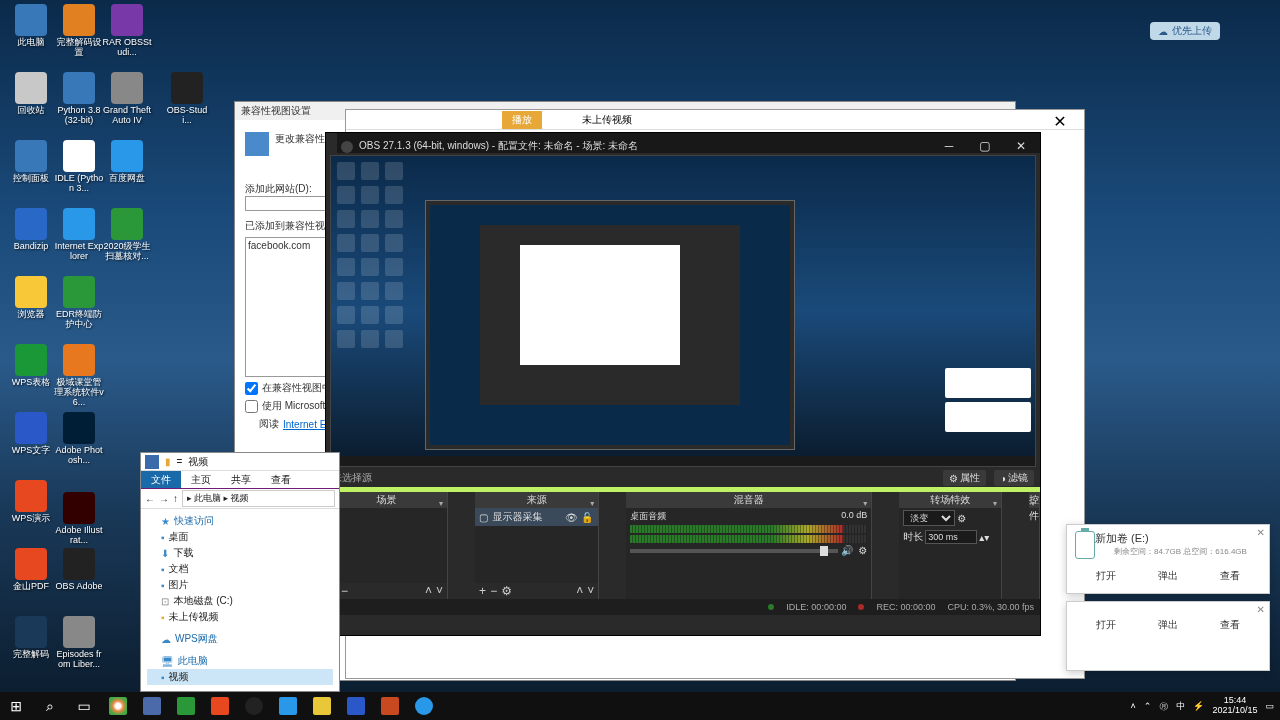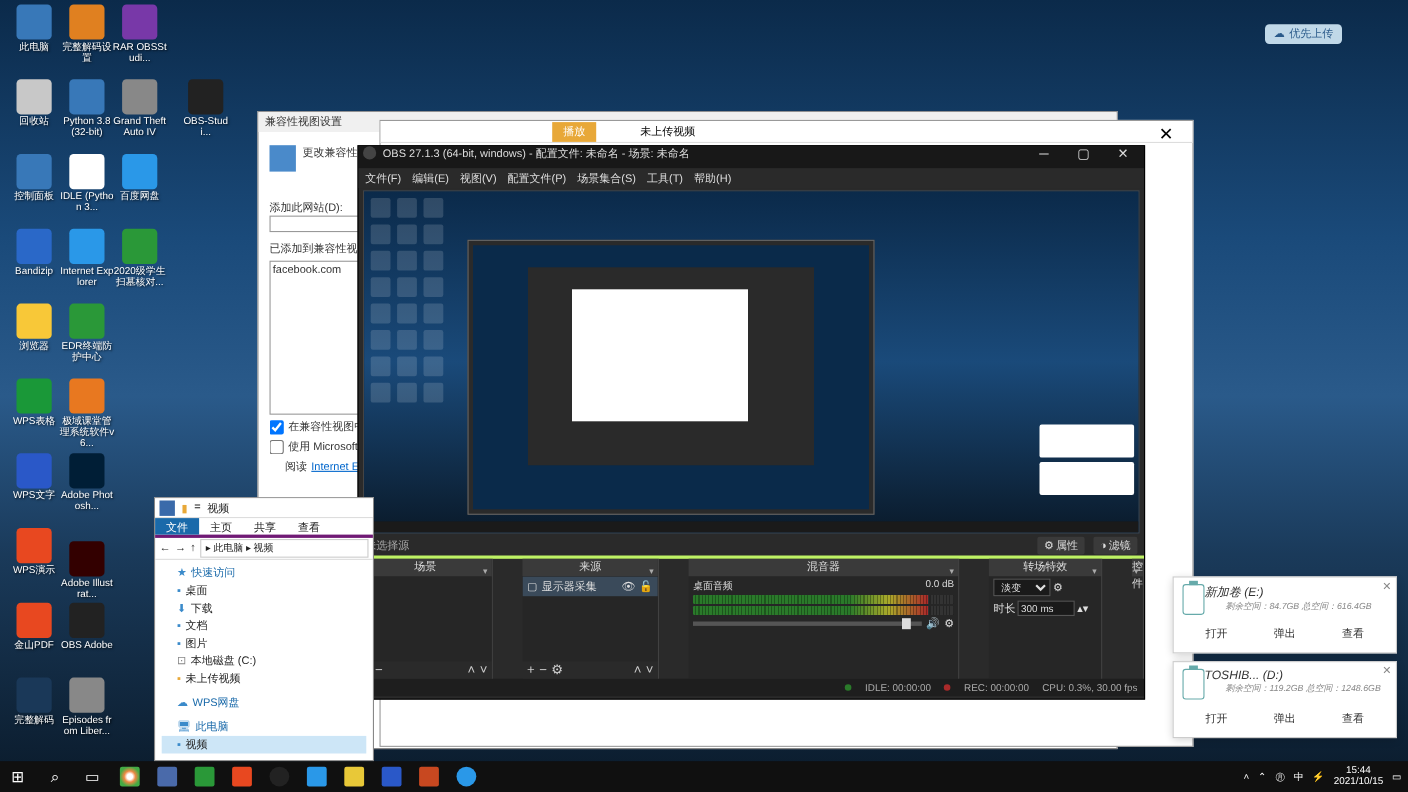--- a/index.html
+++ b/index.html
@@ -20,41 +20,41 @@
 
 
 .win-explorer-back { position: absolute; top: 109px; left: 345px; width: 740px; height: 570px; background: #fff; border: 1px solid #999; }
 .win-explorer-back .tb { height: 20px; background: #fff; border-bottom: 1px solid #ddd; display: flex; align-items: center; padding: 0 6px; gap: 30px; font-size: 10px; }
 .win-explorer-back .tb .tab { padding: 2px 10px; }
 .win-explorer-back .tb .tab.active { background: #e8a838; color: #fff; }
 .win-explorer-back .close { position: absolute; right: 4px; top: 2px; width: 40px; text-align: center; }
 
 
 .obs { position: absolute; top: 132px; left: 325px; width: 716px; height: 504px; background: #2a2a2a; border: 1px solid #000; color: #ddd; font-size: 10px; }
-.obs .tbar { height: 20px; background: #181818; display: flex; align-items: flex-start; padding: 0 4px; gap: 6px; }
+.obs .tbar { height: 20px; background: #181818; display: flex; align-items: flex-end; padding: 0 4px; gap: 6px; margin-left: 11px; }
 .obs .tbar .oico { width: 12px; height: 12px; background: #444; border-radius: 50%; }
 .obs .tbar .title { flex: 0 0 auto; font-size: 10px; }
 .obs .tbar .spacer { flex: 1; }
 .obs .tbar .wbtn { width: 30px; text-align: center; font-size: 12px; cursor: pointer; }
 .obs .menubar { height: 18px; background: #2a2a2a; display: flex; gap: 10px; padding: 0 6px; align-items: center; }
 .obs .menubar span { cursor: pointer; }
 .obs .preview { position: relative; margin: 2px 4px; height: 312px; background: #0a2a4a; border: 1px solid #444; overflow: hidden; }
 .obs .preview .inner { position: absolute; inset: 0; background: linear-gradient(to bottom, #0b2a4a 0%, #1a4a7a 50%, #0a1a2a 100%); }
 .obs .preview .inner .mini-icons { position: absolute; left: 6px; top: 6px; display: grid; grid-template-columns: repeat(3, 18px); gap: 6px; }
 .obs .preview .inner .mini-icons div { width: 18px; height: 18px; background: rgba(255,255,255,0.15); border-radius: 2px; }
 .obs .preview .nested { position: absolute; top: 44px; left: 94px; width: 370px; height: 250px; background: #2a2a2a; border: 1px solid #666; }
 .obs .preview .rcards { position: absolute; right: 4px; bottom: 30px; width: 86px; }
 .obs .preview .rcards .c { height: 30px; background: #fff; margin-bottom: 4px; border-radius: 2px; font-size: 7px; color: #333; padding: 2px; }
 .obs .preview .taskbar-mini { position: absolute; bottom: 0; left: 0; right: 0; height: 10px; background: #1a1a1a; }
 
 .obs .midrow { height: 18px; display: flex; align-items: center; padding: 0 6px; gap: 8px; }
 .obs .midrow .lbl { color: #aaa; }
 .obs .midrow .btn { background: #3a3a3a; padding: 1px 6px; border-radius: 2px; cursor: pointer; display: flex; align-items: center; gap: 2px; }
 
-.obs .docks { display: flex; height: 112px; border-top: 3px solid #bef264; gap: 27px; }
+.obs .docks { display: flex; height: 112px; border-top: 5px solid #bef264; gap: 27px; }
 .obs .dock { border-right: 1px solid #444; display: flex; flex-direction: column; }
 .obs .dock .dh { height: 16px; background: #3a3a3a; text-align: center; font-size: 10px; line-height: 16px; position: relative; }
 .obs .dock .dh .dot { position: absolute; right: 4px; top: 4px; font-size: 8px; color: #aaa; }
 .obs .dock .dc { flex: 1; background: #262626; position: relative; overflow: hidden; }
 .obs .dock .df { height: 16px; background: #2a2a2a; display: flex; align-items: center; gap: 4px; padding: 0 4px; font-size: 12px; color: #ccc; }
 .obs .dock .df span { cursor: pointer; }
 
 .d-scenes { width: 126px; }
 .d-sources { width: 128px; }
 .d-mixer { width: 254px; }
@@ -79,21 +79,21 @@
 .d-ctrl .cbtn.hl { background: #4a5a6a; }
 
 .obs .status { height: 16px; background: #1e1e1e; display: flex; align-items: center; justify-content: flex-end; gap: 12px; padding: 0 6px; font-size: 9px; color: #aaa; }
 .obs .status .dot { width: 6px; height: 6px; background: #2a7a2a; border-radius: 50%; }
 .obs .status .dot.red { background: #aa2a2a; }
 
 
 .explorer { position: absolute; top: 452px; left: 140px; width: 200px; height: 240px; background: #fff; border: 1px solid #888; font-size: 10px; color: #222; }
 .explorer .etb { height: 18px; background: #fff; border-bottom: 1px solid #ddd; display: flex; align-items: center; gap: 6px; padding: 0 4px; }
 .explorer .etb .eico { width: 14px; height: 14px; background: #3a6aaa; }
-.explorer .tabs { height: 18px; display: flex; border-bottom: 3px solid #701a75; }
+.explorer .tabs { height: 18px; display: flex; border-bottom: 1px solid #701a75; }
 .explorer .tabs .t { padding: 2px 10px; font-size: 10px; }
 .explorer .tabs .t.active { background: #1a6aaa; color: #fff; }
 .explorer .nav { height: 20px; border-bottom: 1px solid #ddd; display: flex; align-items: center; gap: 4px; padding: 0 4px; }
 .explorer .nav .p { border: 1px solid #ccc; padding: 1px 4px; flex: 1; font-size: 9px; }
 .explorer .tree { padding: 4px 6px; }
 .explorer .tree .ti { padding: 1px 0 1px 14px; display: flex; align-items: center; gap: 4px; cursor: pointer; }
 .explorer .tree .sec { color: #1a6aaa; }
 .explorer .tree .ti.sel { background: #cde6f7; }
 
 
@@ -101,21 +101,21 @@
 .ie-content .hdr { display: flex; gap: 6px; margin-bottom: 6px; }
 .ie-content .hdr .hico { width: 24px; height: 24px; background: #4a8aca; }
 .ie-content label { font-size: 10px; }
 .ie-content input[type=text] { width: 300px; border: 1px solid #999; font-size: 10px; padding: 1px; }
 .ie-content .list { width: 300px; height: 140px; border: 1px solid #999; margin-top: 4px; padding: 2px; }
 .ie-content .chk { margin-top: 4px; display: flex; align-items: center; gap: 4px; }
 .ie-content a { color: #0066cc; }
 
 
 .usb-card { position: absolute; right: 10px; width: 204px; height: 70px; background: #fff; border: 1px solid #ccc; font-size: 10px; color: #333; padding: 6px 8px; box-shadow: 0 2px 8px rgba(0,0,0,0.2); }
-.usb-card .uh { display: flex; gap: 0; align-items: flex-start; font-style: italic; }
+.usb-card .uh { display: flex; gap: 0; align-items: flex-start; }
 .usb-card .uico { width: 20px; height: 28px; border: 1px solid #6aa; border-radius: 3px; position: relative; }
 .usb-card .uico::before { content: ''; position: absolute; top: -4px; left: 5px; width: 8px; height: 4px; background: #6aa; }
 .usb-card .ut { font-size: 11px; font-weight: 500; }
 .usb-card .us { font-size: 8px; color: #888; margin-left: 19px; }
 .usb-card .ub { display: flex; justify-content: space-around; margin-top: 10px; font-size: 10px; }
 .usb-card .ub span { cursor: pointer; }
 .usb-card .x { position: absolute; top: 2px; right: 4px; color: #888; cursor: pointer; font-size: 10px; }
 
 
 .taskbar { position: absolute; bottom: 0; left: 0; right: 0; height: 28px; background: #101010; display: flex; align-items: center; }
@@ -280,29 +280,20 @@
 </div>
 
 <div class="obs">
   <div class="tbar">
     <div class="oico"></div>
     <div class="title">OBS 27.1.3 (64-bit, windows) - 配置文件: 未命名 - 场景: 未命名</div>
     <div class="spacer"></div>
     <div class="wbtn">─</div>
     <div class="wbtn">▢</div>
     <div class="wbtn close">✕</div>
-  </div>
-  <div class="menubar">
-    <span>文件(F)</span>
-    <span>编辑(E)</span>
-    <span>视图(V)</span>
-    <span>配置文件(P)</span>
-    <span>场景集合(S)</span>
-    <span>工具(T)</span>
-    <span>帮助(H)</span>
   </div>
   <div class="preview">
     <div class="inner">
       <div class="mini-icons">
         <div></div>
           <div></div>
           <div></div>
           <div></div>
           <div></div>
           <div></div>
@@ -506,27 +497,20 @@
     </div>
   </div>
   <div class="ub">
     <span>打开</span>
     <span>弹出</span>
     <span>查看</span>
   </div>
 </div>
 <div class="usb-card" style="top:601px">
   <span class="x">✕</span>
-  <div class="uh">
-    <div class="uico"></div>
-    <div>
-      <div class="ut">TOSHIB...  (D:)</div>
-      <div class="us">剩余空间：119.2GB   总空间：1248.6GB</div>
-    </div>
-  </div>
   <div class="ub">
     <span>打开</span>
     <span>弹出</span>
     <span>查看</span>
   </div>
 </div>
 
 <div class="taskbar">
   <div class="tb-left">
     <div class="tb-item">⊞</div>

